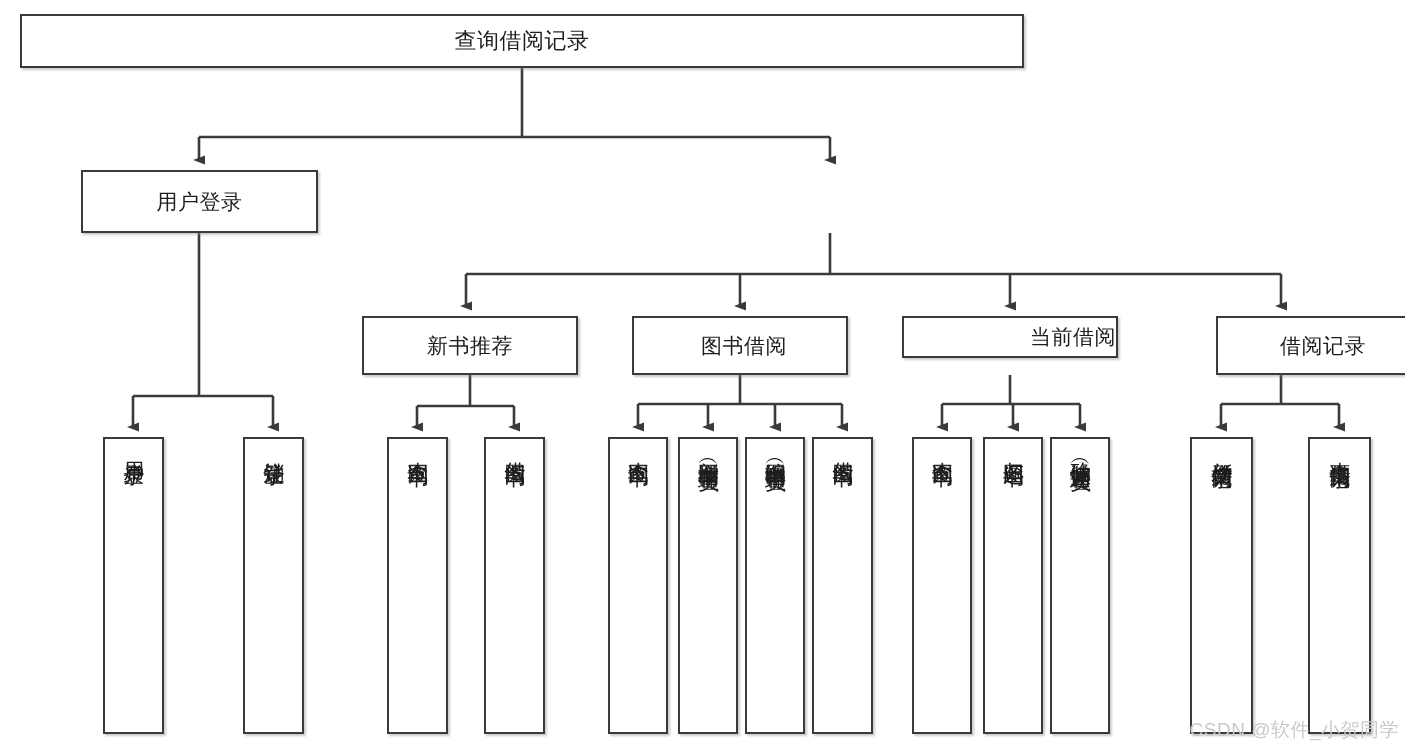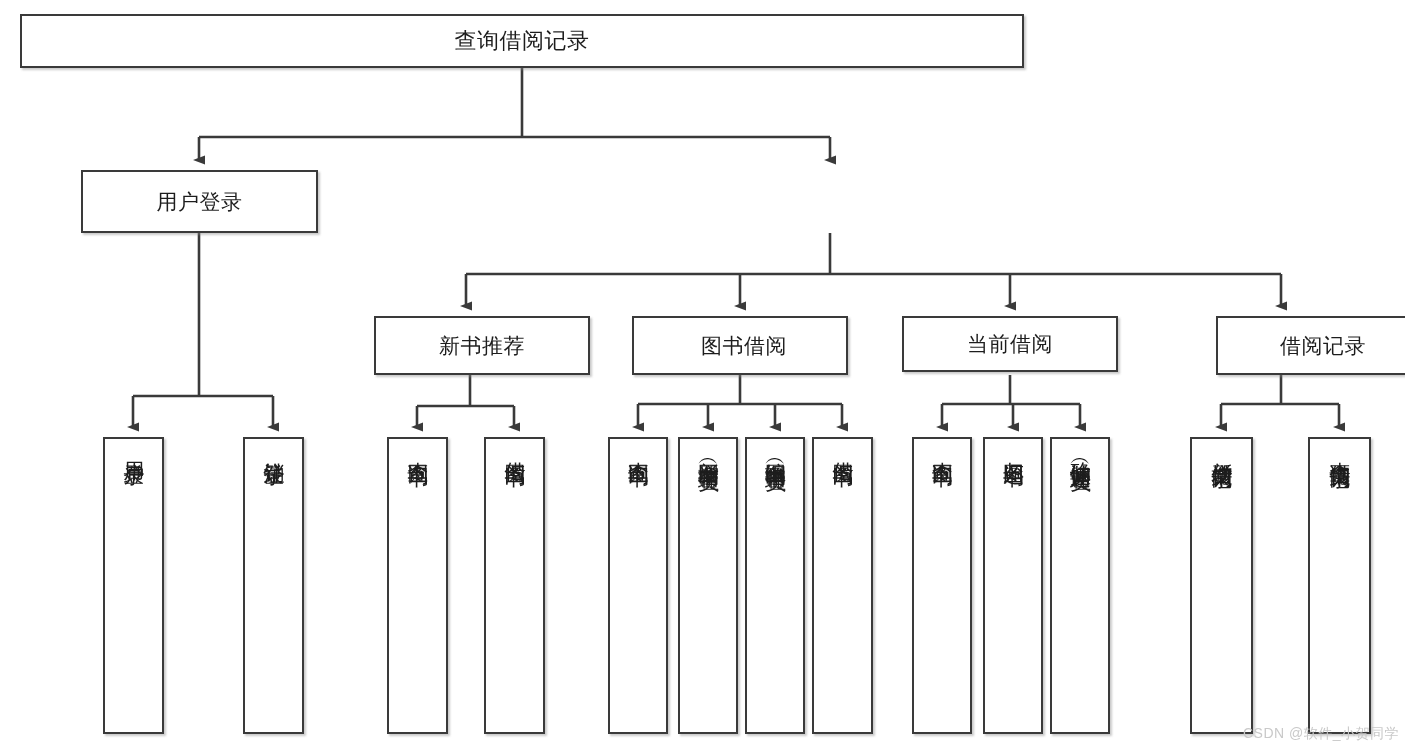--- a/index.html
+++ b/index.html
@@ -55,21 +55,21 @@
     line-height: 1.28;
     letter-spacing: 1.5px;
     white-space: nowrap;
     text-align: left;
   }
   #watermark {
     position: absolute;
     right: 6px;
     bottom: 4px;
     color: #c9c9c9;
-    font-size: 14px;
+    font-size: 19px;
     letter-spacing: 0.5px;
     white-space: nowrap;
     z-index: 6;
     pointer-events: none;
   }
 </style>
 </head>
 <body>
 
 <div id="canvas">
@@ -125,27 +125,27 @@
   </svg>
 
   <div class="node root" style="left:20px; top:14px; width:1004px; height:54px;">
     <span class="lbl">查询借阅记录</span>
   </div>
 
   <div class="node" style="left:81px; top:170px; width:237px; height:63px;">
     <span class="lbl">用户登录</span>
   </div>
 
-  <div class="node" style="left:374px; top:316px; width:216px; height:59px;">
+  <div class="node" style="left:362px; top:316px; width:216px; height:59px;">
     <span class="lbl">新书推荐</span>
   </div>
   <div class="node" style="left:632px; top:316px; width:216px; height:59px;padding-left:8px;">
     <span class="lbl">图书借阅</span>
   </div>
-  <div class="node" style="left:902px; top:316px; width:216px; height:56px;">
+  <div class="node" style="left:902px; top:316px; width:216px; height:42px;justify-content:flex-end;">
     <span class="lbl">当前借阅</span>
   </div>
   <div class="node" style="left:1172px; top:316px; width:214px; height:59px;margin-left:44px;">
     <span class="lbl">借阅记录</span>
   </div>
 
   <div class="node leaf" style="left:103px; top:437px; width:61px; height:297px;">
     <span class="lbl">用户登录</span>
   </div>
   <div class="node leaf" style="left:243px; top:437px; width:61px; height:297px;">

